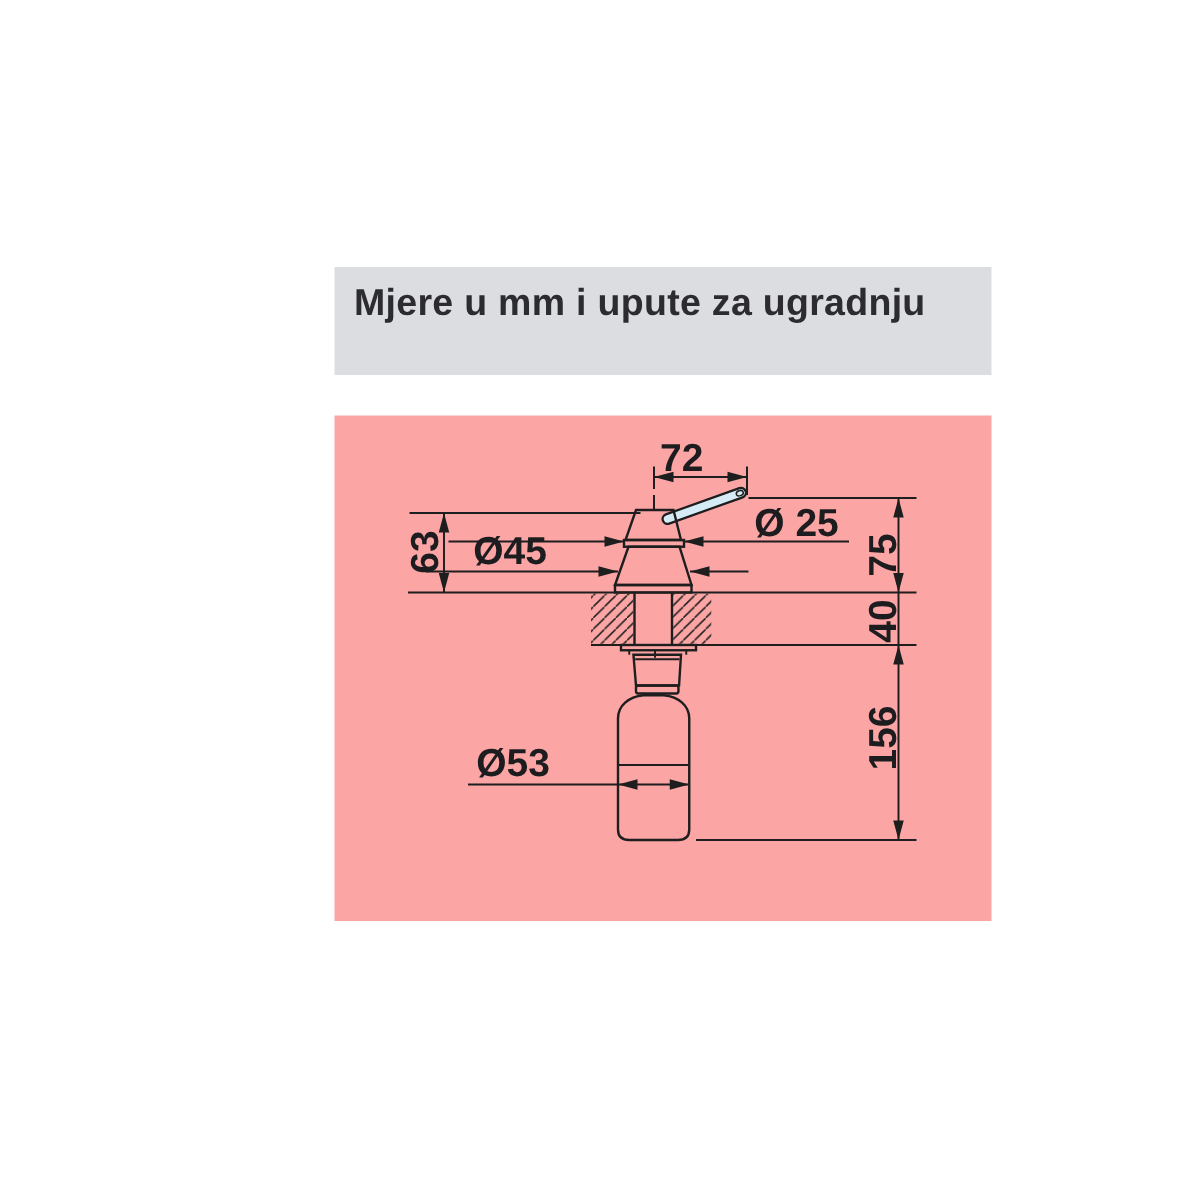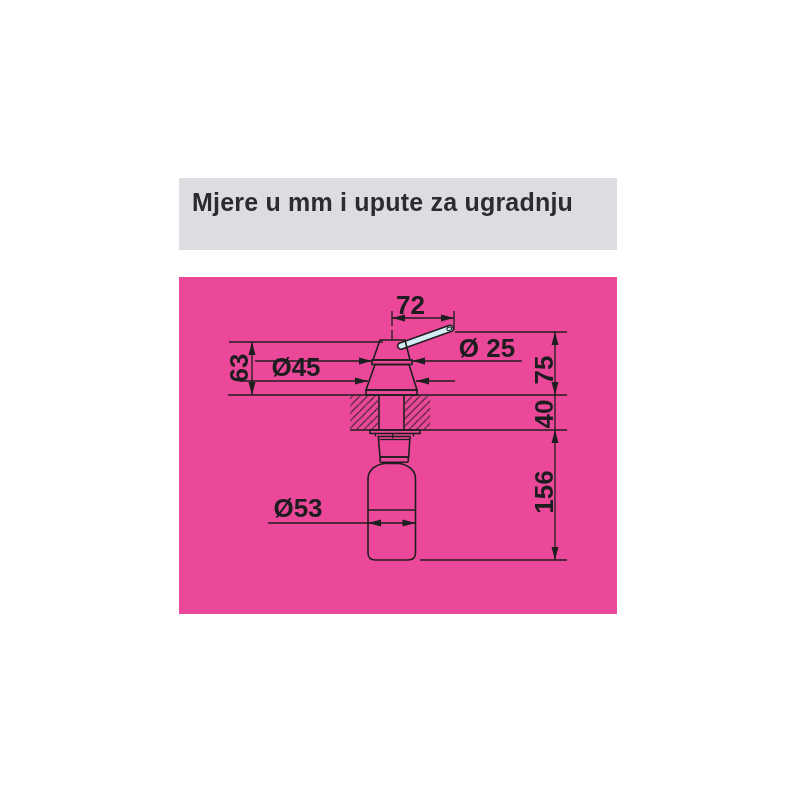--- a/index.html
+++ b/index.html
@@ -1,31 +1,31 @@
 <!DOCTYPE html>
 <html><head>
 <meta charset="utf-8">
 <style>
   html,body{margin:0;padding:0;background:#ffffff;}
   #stage{
     position:relative;width:756px;height:800px;background:#ffffff;
-    font-family:"Liberation Sans",sans-serif;overflow:hidden;
+    font-family:"Liberation Sans",sans-serif;overflow:hidden;margin-left:44px;
   }
   .header-bar{
     position:absolute;left:179px;top:178px;width:438px;height:72px;
     background:#dcdde0;box-sizing:border-box;
   }
   .header-title{
     display:block;padding:10px 0 0 13px;
     font-size:25px;font-weight:bold;color:#2b2b30;letter-spacing:0.2px;
     white-space:nowrap;
   }
   .drawing-panel{
     position:absolute;left:179px;top:277px;width:438px;height:337px;
-    background:#ec4899;
+    background:#fca5a5;
   }
   .drawing-panel svg{position:absolute;left:0;top:0;}
   .dl{stroke:#1e1e1e;stroke-width:1.3;fill:none;}
   .ol{stroke:#1e1e1e;stroke-width:1.6;fill:none;}
   .ar{fill:#1e1e1e;stroke:none;}
   .dt{font-family:"Liberation Sans",sans-serif;font-size:26px;font-weight:bold;fill:#1d1d20;}
 </style>
 </head>
 <body>
 

